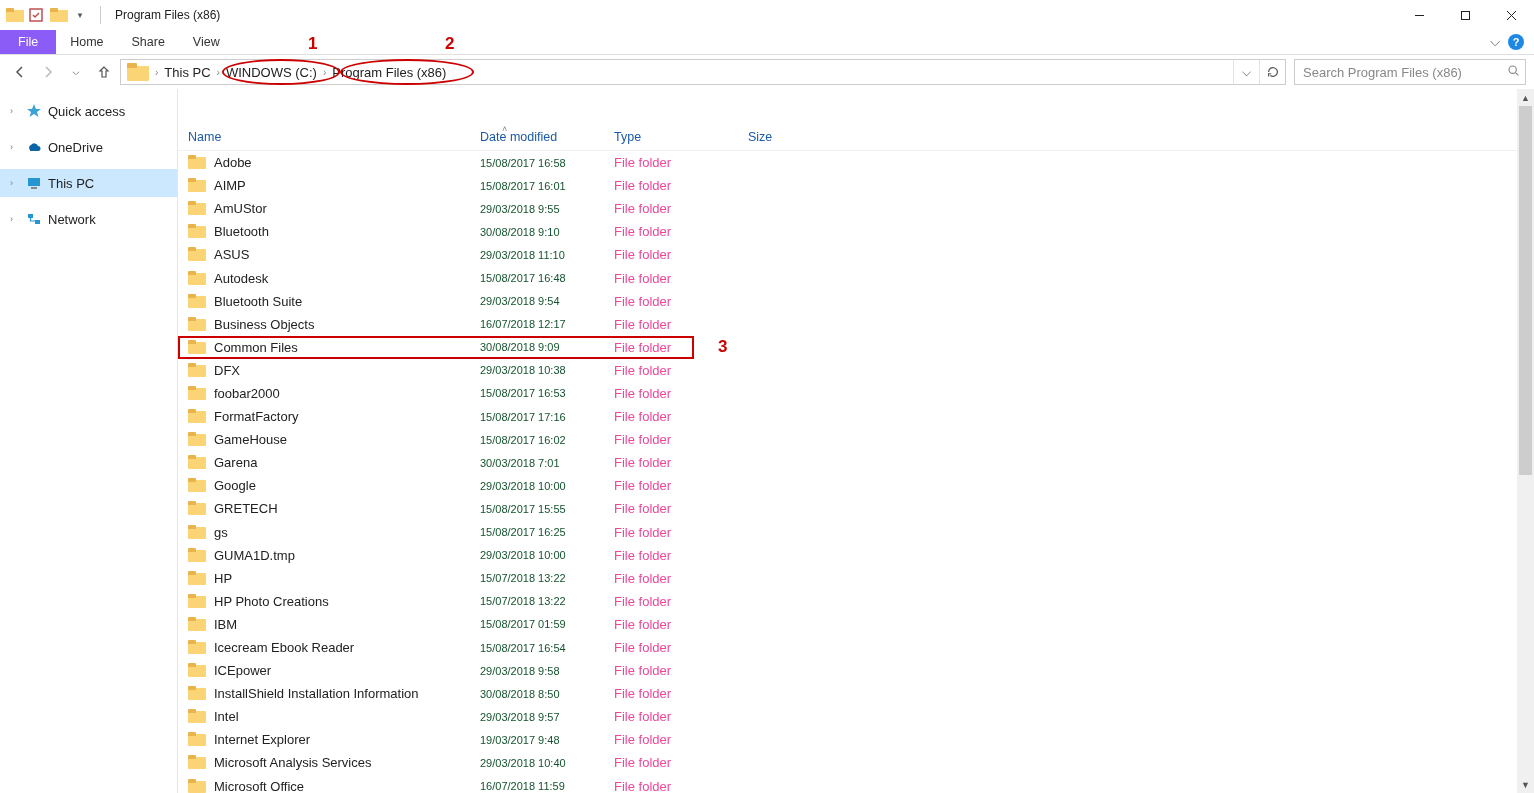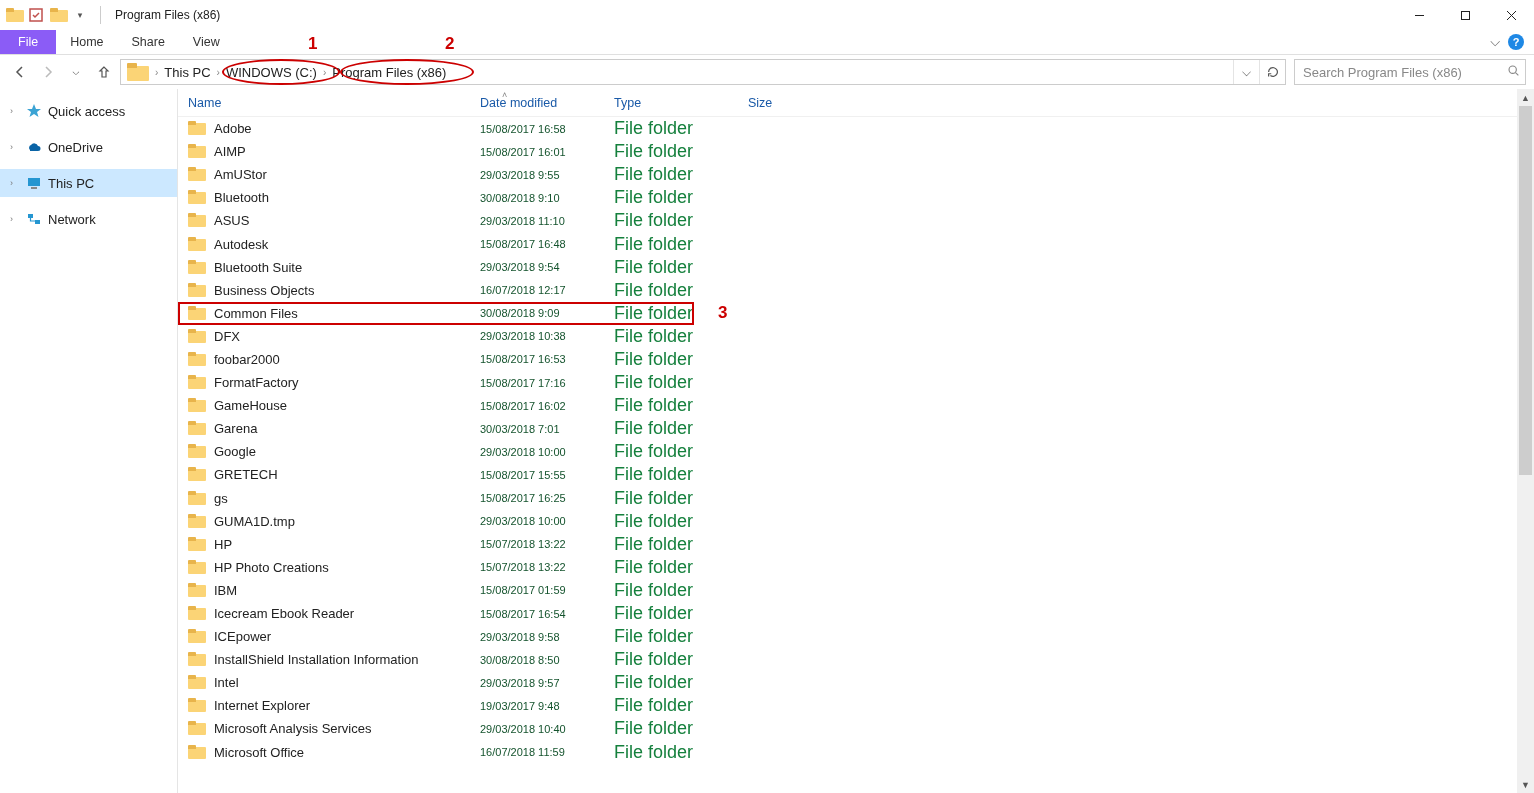--- a/index.html
+++ b/index.html
@@ -38,34 +38,34 @@
   .search-icon { color: #888; font-size: 13px; }
 
   
   .body { flex: 1; display: flex; overflow: hidden; }
   .navpane { width: 178px; border-right: 1px solid #e5e5e5; padding-top: 8px; }
   .nav-item { display: flex; align-items: center; height: 28px; padding-left: 10px; gap: 6px; font-size: 13px; }
   .nav-item.selected { background: #cce8ff; }
   .nav-expand { width: 10px; color: #777; font-size: 9px; }
 
   .listpane { flex: 1; display: flex; flex-direction: column; }
-  .columns { display: flex; height: 28px; align-items: center; border-bottom: 1px solid #f0f0f0; color: #1a5aa8; font-size: 12.5px; position: relative; }
+  .columns { display: flex; height: 28px; align-items: center; border-bottom: 1px solid #f0f0f0; color: #1a5aa8; font-size: 12.5px; position: relative; margin-top: 34px; }
   .col { padding-left: 10px; }
   .col-name { width: 292px; display: flex; align-items: center; gap: 4px; }
   .col-date { width: 134px; }
   .col-type { width: 134px; }
   .col-size { width: 100px; }
   .sort-indicator { position: absolute; left: 324px; top: 1px; color: #888; font-size: 9px; }
 
   .rows { flex: 1; overflow-y: auto; position: relative; }
   .row { display: flex; align-items: center; height: 23.1px; font-size: 13px; color: #222; }
   .cell { padding-left: 10px; overflow: hidden; white-space: nowrap; text-overflow: ellipsis; }
   .cell-name { width: 292px; display: flex; align-items: flex-start; gap: 8px; }
   .cell-date { width: 134px; color: #14532d; font-size: 11px; }
-  .cell-type { width: 134px; color: #15803d; font-size: 18px; }
+  .cell-type { width: 134px; color: #ec4899; font-size: 13px; }
   .cell-size { width: 100px; }
 
   
   .folder-icon { width: 18px; height: 14px; position: relative; display: inline-block; }
   .folder-icon::before { content: ""; position: absolute; left: 0; top: 2px; width: 18px; height: 12px; background: #fbd476; border-radius: 1px; }
   .folder-icon::after { content: ""; position: absolute; left: 0; top: 0; width: 8px; height: 4px; background: #e8b44b; border-radius: 1px 1px 0 0; }
 
   .big-folder { width: 22px; height: 18px; position: relative; display: inline-block; }
   .big-folder::before { content: ""; position: absolute; left: 0; top: 3px; width: 22px; height: 15px; background: #fbd476; border-radius: 1px; }
   .big-folder::after { content: ""; position: absolute; left: 0; top: 0; width: 10px; height: 5px; background: #e8b44b; border-radius: 1px 1px 0 0; }

